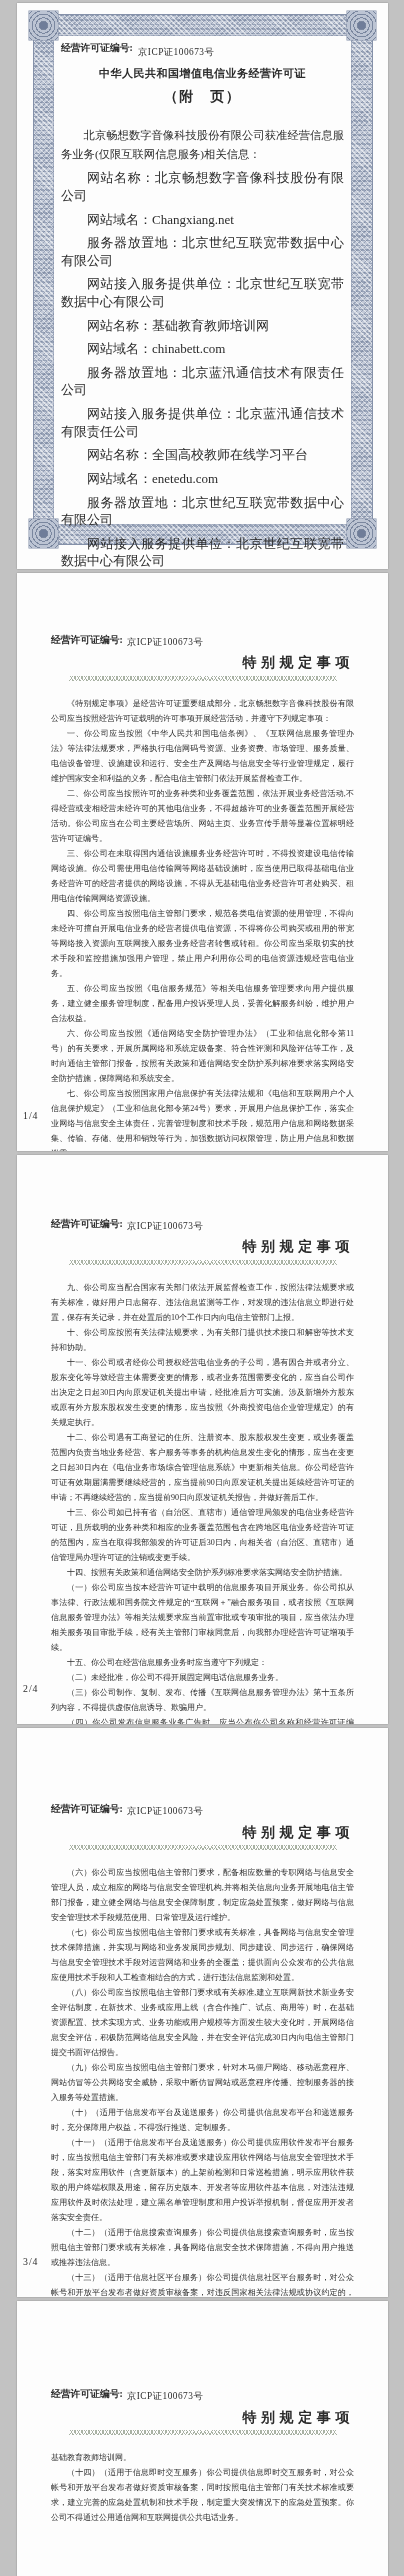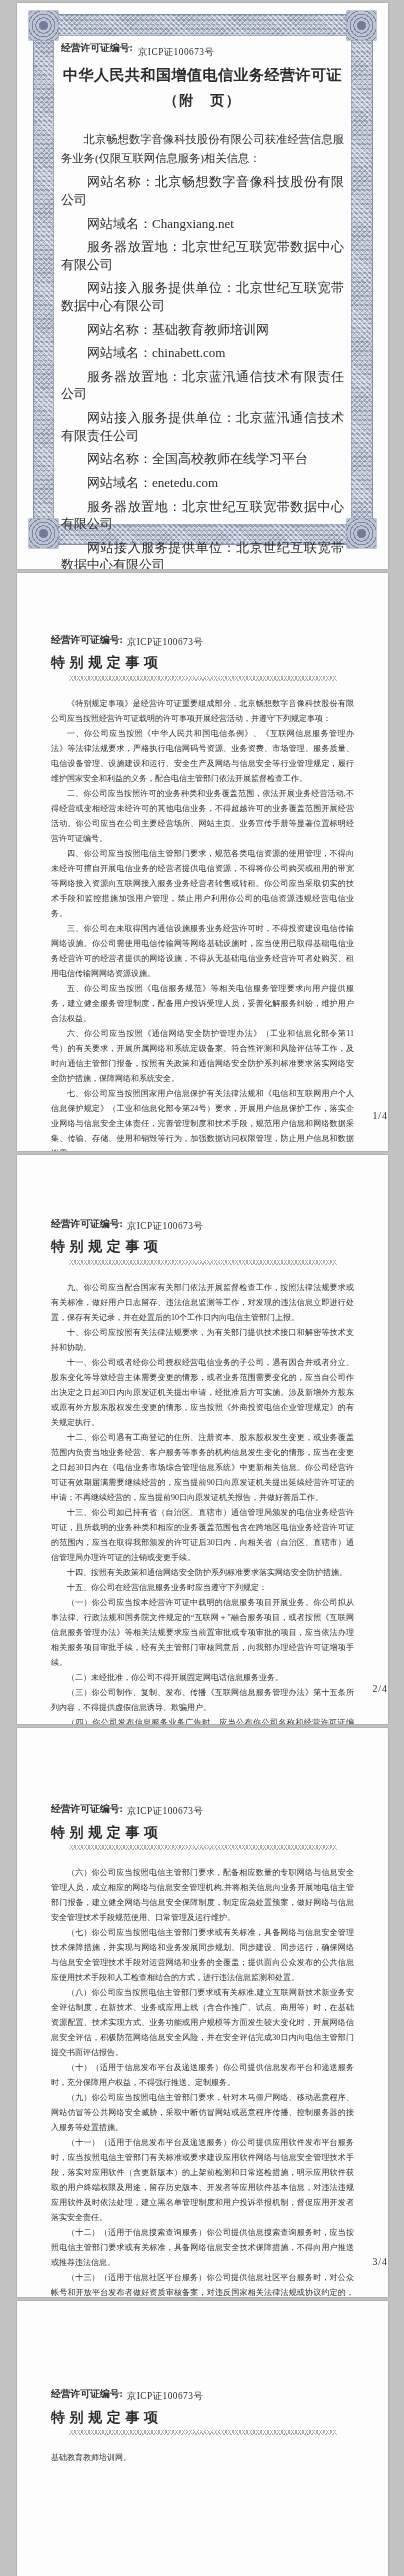--- a/index.html
+++ b/index.html
@@ -43,47 +43,47 @@
       repeating-radial-gradient(circle at 50% 50%, #7a879f 0 1px, #bcc4d3 1px 3.6px);
     box-shadow:0 0 0 0.5px #8591a9;
   }
   .corner.tl { top:-3.1px; left:-3.1px; }
   .corner.tr { top:-3.1px; right:-3.1px; }
   .corner.bl { bottom:-3.1px; left:-3.1px; }
   .corner.br { bottom:-3.1px; right:-3.1px; }
   .cert-body { position:absolute; left:44px; right:44px; top:39px; z-index:2; }
   .cert-license { font-size:9.8px; font-weight:bold; }
   .cert-license .num { font-weight:normal; font-size:9.3px; margin-left:5.2px; position:relative; top:4.1px; letter-spacing:0.5px; }
-  .cert-title { font-size:15px; font-weight:bold; text-align:center; margin-top:11.3px; letter-spacing:0.5px; }
+  .cert-title { font-size:11px; font-weight:bold; text-align:center; margin-top:11.3px; letter-spacing:0.5px; }
   .cert-subtitle { font-size:14px; font-weight:bold; text-align:center; margin-top:6.2px; letter-spacing:1.5px; }
   .cert-intro { margin:20.6px 0 6.2px 0; font-size:11.3px; line-height:18.5px; text-indent:2em; text-align:justify; }
   .entries p { font-size:13px; line-height:17.5px; text-indent:2em; margin:0 0 6.2px 0; text-align:justify; }
   
   .page2 { height:578px; }
   .page3 { height:569px; }
   .page4 { height:569px; }
   .page5 { height:572px; }
   .sp-header { margin:0 34px; }
   .pt2 .sp-header { padding-top:61px; }
   .pt3 .sp-header { padding-top:63px; }
   .pt4 .sp-header { padding-top:75px; }
   .pt5 .sp-header { padding-top:87px; }
   .sp-license { font-size:9.8px; font-weight:bold; }
   .sp-license .num { font-weight:normal; font-size:9.3px; margin-left:4.1px; position:relative; top:1.5px; letter-spacing:0.5px; }
-  .sp-title { text-align:left; font-size:14px; font-weight:bold; letter-spacing:4.6px; margin-top:7.2px; }
+  .sp-title { text-align:right; font-size:14px; font-weight:bold; letter-spacing:4.6px; margin-top:7.2px; }
   .wavy {
     width:268px; height:4.6px; margin:3.6px auto 0 auto; opacity:.85;
     background:
       repeating-linear-gradient(62deg, #9ba595 0 0.8px, rgba(0,0,0,0) 0.8px 3.1px),
       repeating-linear-gradient(-62deg, #9ba595 0 0.8px, rgba(0,0,0,0) 0.8px 3.1px);
   }
   .sp-body { padding:15.5px 34px 0 34px; font-size:8px; line-height:15px; text-align:justify; }
   .para { margin:0; text-indent:2em; }
   .para.noindent { text-indent:0; }
-  .page-no { position:absolute; bottom:30px; left:0; width:100%; text-align:right; font-size:9.8px; letter-spacing:1px; }
+  .page-no { position:absolute; bottom:30px; left:6px; width:100%; text-align:left; font-size:9.8px; letter-spacing:1px; }
 </style>
 </head>
 <body>
 
 <section class="page page1">
   <div class="cert-frame">
     <div class="corner tl"></div>
     <div class="corner tr"></div>
     <div class="corner bl"></div>
     <div class="corner br"></div>
@@ -117,22 +117,22 @@
     <div class="sp-license">
       <span>经营许可证编号:</span><span class="num">京ICP证100673号</span>
     </div>
     <div class="sp-title">特别规定事项</div>
     <div class="wavy"></div>
   </div>
   <div class="sp-body">
       <p class="para">《特别规定事项》是经营许可证重要组成部分，北京畅想数字音像科技股份有限公司应当按照经营许可证载明的许可事项开展经营活动，并遵守下列规定事项：</p>
       <p class="para">一、你公司应当按照《中华人民共和国电信条例》、《互联网信息服务管理办法》等法律法规要求，严格执行电信网码号资源、业务资费、市场管理、服务质量、电信设备管理、设施建设和运行、安全生产及网络与信息安全等行业管理规定，履行维护国家安全和利益的义务，配合电信主管部门依法开展监督检查工作。</p>
       <p class="para">二、你公司应当按照许可的业务种类和业务覆盖范围，依法开展业务经营活动,不得经营或变相经营未经许可的其他电信业务，不得超越许可的业务覆盖范围开展经营活动。你公司应当在公司主要经营场所、网站主页、业务宣传手册等显著位置标明经营许可证编号。</p>
+      <p class="para">三、你公司在未取得国内通信设施服务业务经营许可时，不得投资建设电信传输网络设施。你公司需使用电信传输网等网络基础设施时，应当使用已取得基础电信业务经营许可的经营者提供的网络设施，不得从无基础电信业务经营许可者处购买、租用电信传输网网络资源设施。</p>
       <p class="para">四、你公司应当按照电信主管部门要求，规范各类电信资源的使用管理，不得向未经许可擅自开展电信业务的经营者提供电信资源，不得将你公司购买或租用的带宽等网络接入资源向互联网接入服务业务经营者转售或转租。你公司应当采取切实的技术手段和监控措施加强用户管理，禁止用户利用你公司的电信资源违规经营电信业务。</p>
-      <p class="para">三、你公司在未取得国内通信设施服务业务经营许可时，不得投资建设电信传输网络设施。你公司需使用电信传输网等网络基础设施时，应当使用已取得基础电信业务经营许可的经营者提供的网络设施，不得从无基础电信业务经营许可者处购买、租用电信传输网网络资源设施。</p>
       <p class="para">五、你公司应当按照《电信服务规范》等相关电信服务管理要求向用户提供服务，建立健全服务管理制度，配备用户投诉受理人员，妥善化解服务纠纷，维护用户合法权益。</p>
       <p class="para">六、你公司应当按照《通信网络安全防护管理办法》（工业和信息化部令第11号）的有关要求，开展所属网络和系统定级备案、符合性评测和风险评估等工作，及时向通信主管部门报备，按照有关政策和通信网络安全防护系列标准要求落实网络安全防护措施，保障网络和系统安全。</p>
       <p class="para">七、你公司应当按照国家用户信息保护有关法律法规和《电信和互联网用户个人信息保护规定》（工业和信息化部令第24号）要求，开展用户信息保护工作，落实企业网络与信息安全主体责任，完善管理制度和技术手段，规范用户信息和网络数据采集、传输、存储、使用和销毁等行为，加强数据访问权限管理，防止用户信息和数据泄露。</p>
       <p class="para">八、你公司应当按照电信主管部门要求，在发生大规模用户个人信息泄露事件、影响众多用户的服务中断事件等重大网络安全事件时，立即采取应急措施，控制影响范围，消除事件危害，并第一时间向电信主管部门报告，根据电信主管部门要求采取应急处置措施。</p>
     </div>
   <div class="page-no">1/4</div>
 </section>
 
 <section class="page page3 pt3">
   <div class="sp-header">
@@ -142,57 +142,58 @@
     <div class="sp-title">特别规定事项</div>
     <div class="wavy"></div>
   </div>
   <div class="sp-body">
       <p class="para">九、你公司应当配合国家有关部门依法开展监督检查工作，按照法律法规要求或有关标准，做好用户日志留存、违法信息监测等工作，对发现的违法信息立即进行处置，保存有关记录，并在处置后的10个工作日内向电信主管部门上报。</p>
       <p class="para">十、你公司应按照有关法律法规要求，为有关部门提供技术接口和解密等技术支持和协助。</p>
       <p class="para">十一、你公司或者经你公司授权经营电信业务的子公司，遇有因合并或者分立、股东变化等导致经营主体需要变更的情形，或者业务范围需要变化的，应当自公司作出决定之日起30日内向原发证机关提出申请，经批准后方可实施。涉及新增外方股东或原有外方股东股权发生变更的情形，应当按照《外商投资电信企业管理规定》的有关规定执行。</p>
       <p class="para">十二、你公司遇有工商登记的住所、注册资本、股东股权发生变更，或业务覆盖范围内负责当地业务经营、客户服务等事务的机构信息发生变化的情形，应当在变更之日起30日内在《电信业务市场综合管理信息系统》中更新相关信息。你公司经营许可证有效期届满需要继续经营的，应当提前90日向原发证机关提出延续经营许可证的申请；不再继续经营的，应当提前90日向原发证机关报告，并做好善后工作。</p>
       <p class="para">十三、你公司如已持有省（自治区、直辖市）通信管理局颁发的电信业务经营许可证，且所载明的业务种类和相应的业务覆盖范围包含在跨地区电信业务经营许可证的范围内，应当在取得我部颁发的许可证后30日内，向相关省（自治区、直辖市）通信管理局办理许可证的注销或变更手续。</p>
       <p class="para">十四、按照有关政策和通信网络安全防护系列标准要求落实网络安全防护措施。</p>
+      <p class="para">（一）你公司应当按本经营许可证中载明的信息服务项目开展业务。你公司拟从事法律、行政法规和国务院文件规定的“互联网＋”融合服务项目，或者按照《互联网信息服务管理办法》等相关法规要求应当前置审批或专项审批的项目，应当依法办理相关服务项目审批手续，经有关主管部门审核同意后，向我部办理经营许可证增项手续。</p>
       <p class="para">十五、你公司在经营信息服务业务时应当遵守下列规定：</p>
-      <p class="para">（一）你公司应当按本经营许可证中载明的信息服务项目开展业务。你公司拟从事法律、行政法规和国务院文件规定的“互联网＋”融合服务项目，或者按照《互联网信息服务管理办法》等相关法规要求应当前置审批或专项审批的项目，应当依法办理相关服务项目审批手续，经有关主管部门审核同意后，向我部办理经营许可证增项手续。</p>
       <p class="para">（二）未经批准，你公司不得开展固定网电话信息服务业务。</p>
       <p class="para">（三）你公司制作、复制、发布、传播《互联网信息服务管理办法》第十五条所列内容，不得提供虚假信息诱导、欺骗用户。</p>
       <p class="para">（四）你公司发布信息服务业务广告时，应当公布你公司名称和经营许可证编号，且不得含有悖于社会良好风尚、损害人民群众尤其是青少年身心健康的内容。</p>
       <p class="para">（五）你公司向用户收费应当做到准确、合理，不得向用户收取信息服务项目中明码标</p>
     </div>
   <div class="page-no">2/4</div>
 </section>
 
 <section class="page page4 pt4">
   <div class="sp-header">
     <div class="sp-license">
       <span>经营许可证编号:</span><span class="num">京ICP证100673号</span>
     </div>
     <div class="sp-title">特别规定事项</div>
     <div class="wavy"></div>
   </div>
   <div class="sp-body">
       <p class="para">（六）你公司应当按照电信主管部门要求，配备相应数量的专职网络与信息安全管理人员，成立相应的网络与信息安全管理机构,并将相关信息向业务开展地电信主管部门报备，建立健全网络与信息安全保障制度，制定应急处置预案，做好网络与信息安全管理技术手段规范使用、日常管理及运行维护。</p>
       <p class="para">（七）你公司应当按照电信主管部门要求或有关标准，具备网络与信息安全管理技术保障措施，并实现与网络和业务发展同步规划、同步建设、同步运行，确保网络与信息安全管理技术手段对运营网络和业务的全覆盖；提供面向公众发布的公共信息应使用技术手段和人工检查相结合的方式，进行违法信息监测和处置。</p>
       <p class="para">（八）你公司应当按照电信主管部门要求或有关标准,建立互联网新技术新业务安全评估制度，在新技术、业务或应用上线（含合作推广、试点、商用等）时，在基础资源配置、技术实现方式、业务功能或用户规模等方面发生较大变化时，开展网络信息安全评估，积极防范网络信息安全风险，并在安全评估完成30日内向电信主管部门提交书面评估报告。</p>
+      <p class="para">（九）你公司应当按照电信主管部门要求，针对木马僵尸网络、移动恶意程序、网站仿冒等公共网络安全威胁，采取中断仿冒网站或恶意程序传播、控制服务器的接入服务等处置措施。</p>
       <p class="para">（十）（适用于信息发布平台及递送服务）你公司提供信息发布平台和递送服务时，充分保障用户权益，不得强行推送、定制服务。</p>
-      <p class="para">（九）你公司应当按照电信主管部门要求，针对木马僵尸网络、移动恶意程序、网站仿冒等公共网络安全威胁，采取中断仿冒网站或恶意程序传播、控制服务器的接入服务等处置措施。</p>
       <p class="para">（十一）（适用于信息发布平台及递送服务）你公司提供应用软件发布平台服务时，应当按照电信主管部门有关标准或要求建设应用软件网络与信息安全管理技术手段，落实对应用软件（含更新版本）的上架前检测和日常巡检措施，明示应用软件获取的用户终端权限及用途，留存历史版本、开发者等应用软件基本信息，对违法违规应用软件及时依法处理，建立黑名单管理制度和用户投诉举报机制，督促应用开发者落实安全责任。</p>
       <p class="para">（十二）（适用于信息搜索查询服务）你公司提供信息搜索查询服务时，应当按照电信主管部门要求或有关标准，具备网络信息安全技术保障措施，不得向用户推送或推荐违法信息。</p>
       <p class="para">（十三）（适用于信息社区平台服务）你公司提供信息社区平台服务时，对公众帐号和开放平台发布者做好资质审核备案，对违反国家相关法律法规或协议约定的，视情节采取警示、限制发布、暂停更新直至关闭账号等措施。你公司应依照有关法律规定，配合电信主管</p>
     </div>
   <div class="page-no">3/4</div>
 </section>
 
 <section class="page page5 pt5">
   <div class="sp-header">
     <div class="sp-license">
       <span>经营许可证编号:</span><span class="num">京ICP证100673号</span>
     </div>
     <div class="sp-title">特别规定事项</div>
     <div class="wavy"></div>
   </div>
   <div class="sp-body">
       <p class="para noindent">基础教育教师培训网。</p>
+      <p class="para">（十四）（适用于信息即时交互服务）你公司提供信息即时交互服务时，对公众帐号和开放平台发布者做好资质审核备案，同时按照电信主管部门有关技术标准或要求，建立完善的应急处置机制和技术手段，制定重大突发情况下的应急处置预案。你公司不得通过公用通信网和互联网提供公共电话业务。</p>
     </div>
 
 </section>
 
 
 </body></html>

